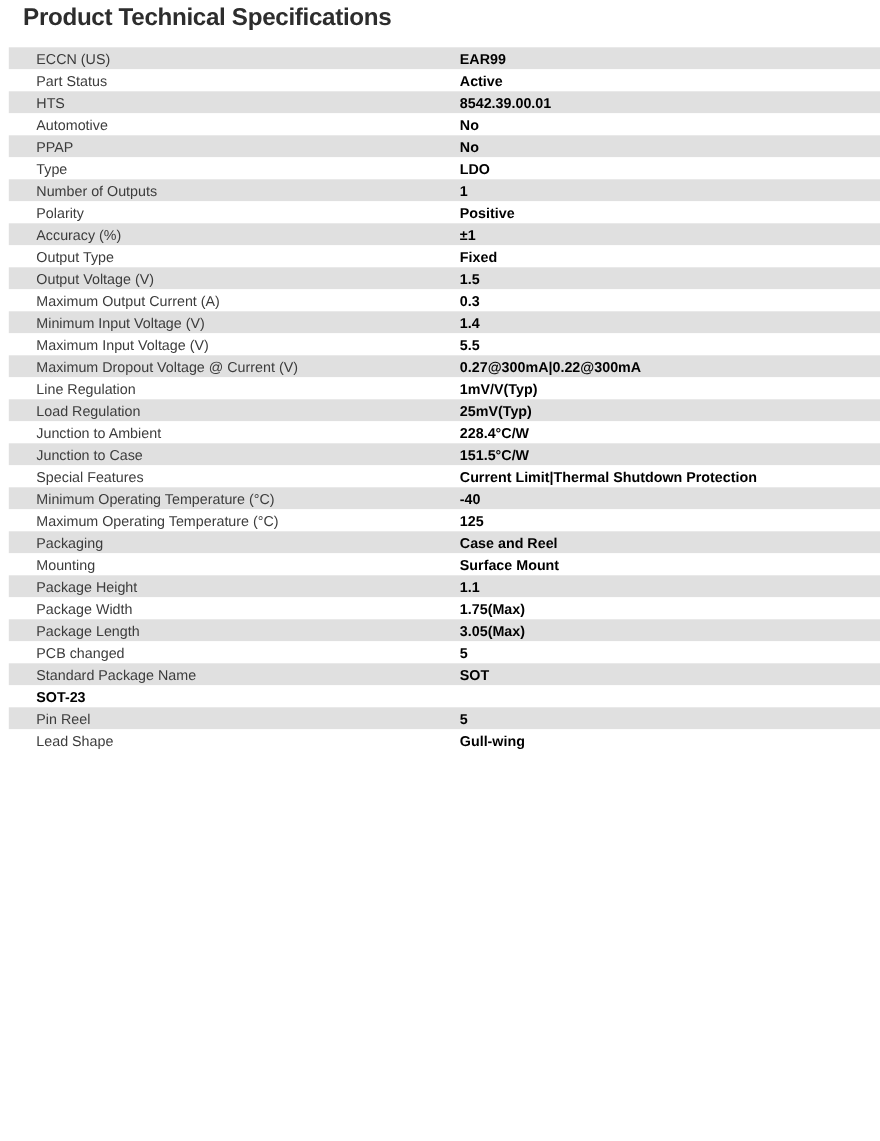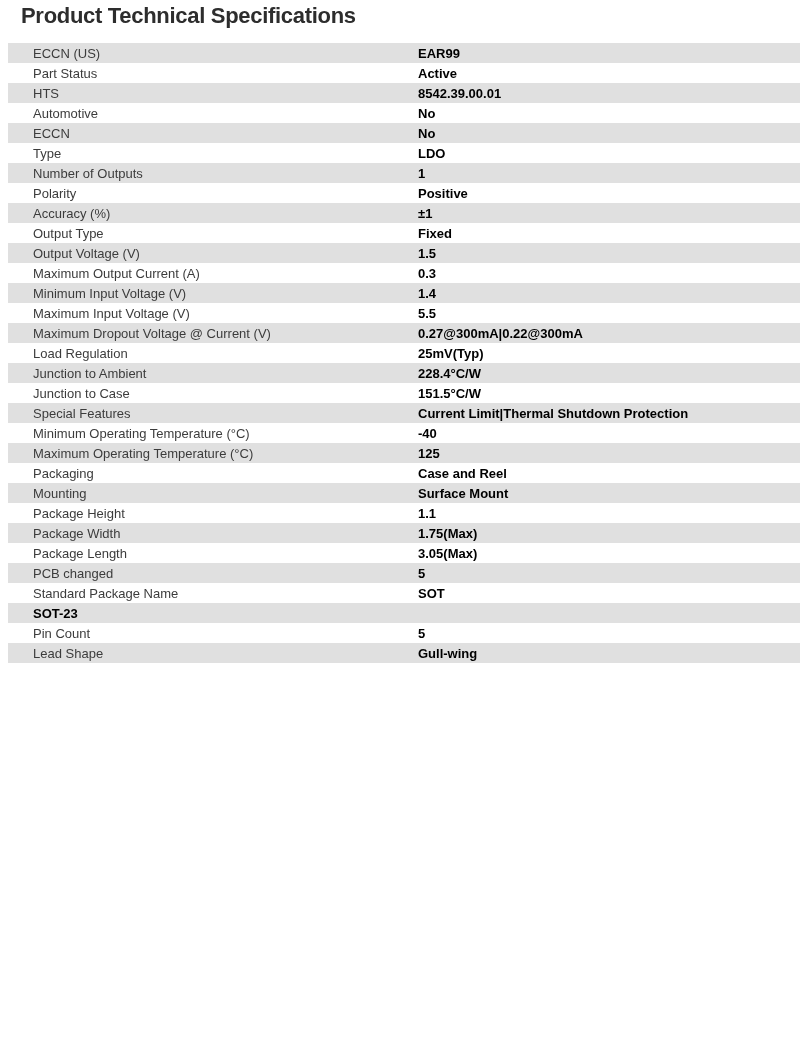--- a/index.html
+++ b/index.html
@@ -67,21 +67,21 @@
   </div>
   <div class="row">
     <span class="lbl">HTS</span>
     <span class="val">8542.39.00.01</span>
   </div>
   <div class="row">
     <span class="lbl">Automotive</span>
     <span class="val">No</span>
   </div>
   <div class="row">
-    <span class="lbl">ECCN</span>
+    <span class="lbl">PPAP</span>
     <span class="val">No</span>
   </div>
   <div class="row">
     <span class="lbl">Type</span>
     <span class="val">LDO</span>
   </div>
   <div class="row">
     <span class="lbl">Number of Outputs</span>
     <span class="val">1</span>
   </div>
@@ -109,20 +109,24 @@
     <span class="lbl">Minimum Input Voltage (V)</span>
     <span class="val">1.4</span>
   </div>
   <div class="row">
     <span class="lbl">Maximum Input Voltage (V)</span>
     <span class="val">5.5</span>
   </div>
   <div class="row">
     <span class="lbl">Maximum Dropout Voltage @ Current (V)</span>
     <span class="val">0.27@300mA|0.22@300mA</span>
+  </div>
+  <div class="row">
+    <span class="lbl">Line Regulation</span>
+    <span class="val">1mV/V(Typ)</span>
   </div>
   <div class="row">
     <span class="lbl">Load Regulation</span>
     <span class="val">25mV(Typ)</span>
   </div>
   <div class="row">
     <span class="lbl">Junction to Ambient</span>
     <span class="val">228.4°C/W</span>
   </div>
   <div class="row">
@@ -166,20 +170,20 @@
     <span class="val">5</span>
   </div>
   <div class="row">
     <span class="lbl">Standard Package Name</span>
     <span class="val">SOT</span>
   </div>
   <div class="row">
     <span class="val">SOT-23</span>
   </div>
   <div class="row">
-    <span class="lbl">Pin Count</span>
+    <span class="lbl">Pin Reel</span>
     <span class="val">5</span>
   </div>
   <div class="row">
     <span class="lbl">Lead Shape</span>
     <span class="val">Gull-wing</span>
   </div>
 </div>
 
 </body></html>

